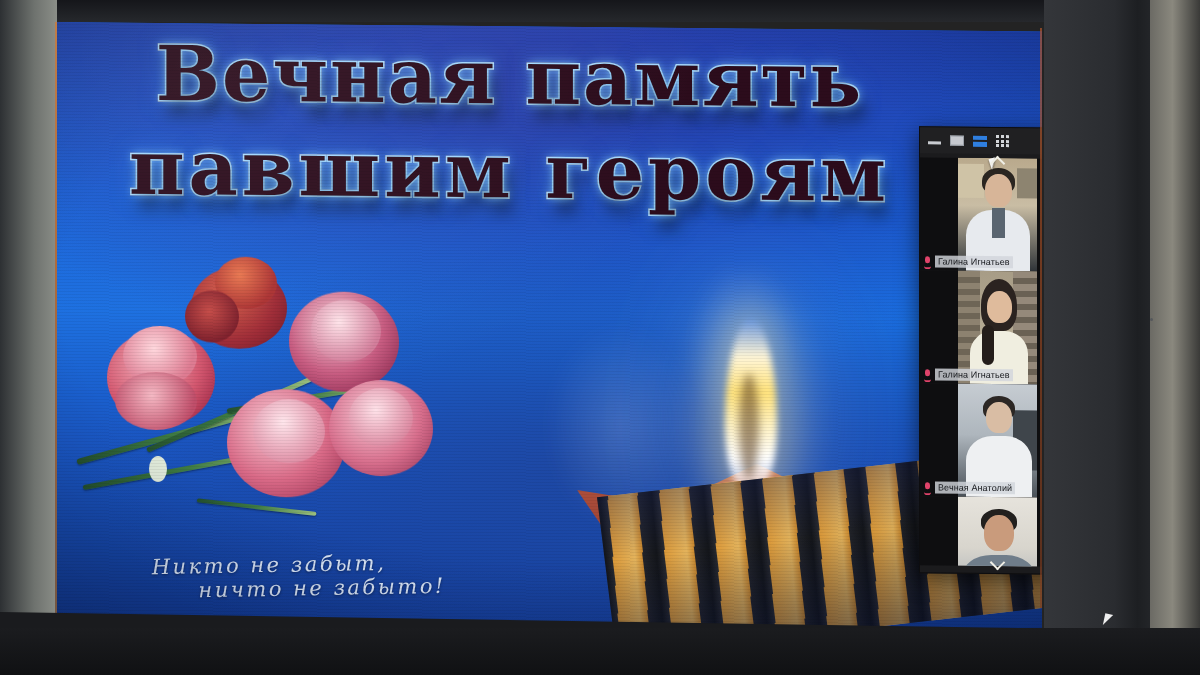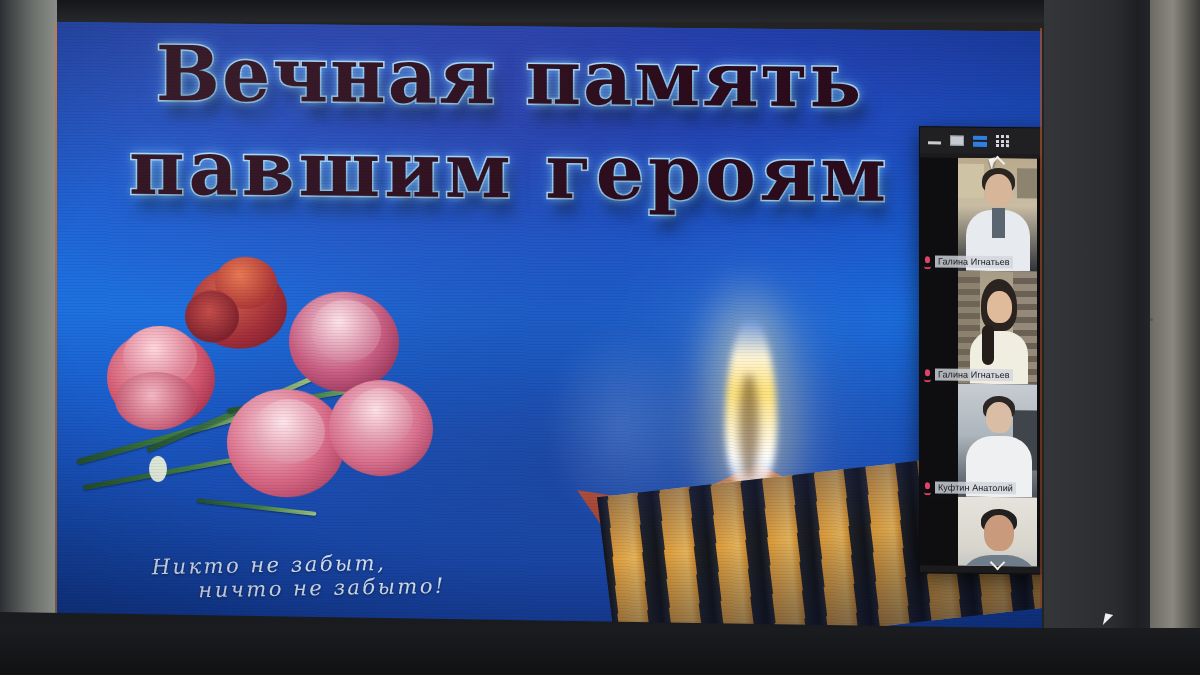--- a/index.html
+++ b/index.html
@@ -312,21 +312,21 @@
           <div class="tile-video" style="background:linear-gradient(180deg,#c6ccd2 0%,#aeb6bd 45%,#4a5158 100%);">
             <div class="room">
               <div style="position:absolute;right:0;top:26px;width:24px;height:60px;background:#3f454b;"></div>
               <div class="hair" style="left:25px;top:12px;width:32px;height:24px;background:#2c2724;"></div>
               <div class="face" style="left:28px;top:18px;width:26px;height:31px;background:#d9bda4;"></div>
               <div class="torso" style="left:8px;top:52px;width:66px;height:62px;background:#eef0f2;"></div>
             </div>
           </div>
           <div class="tile-name">
             <span class="mic-off"></span>
-            <span class="name-badge">Куфтин Анатолий</span>
+            <span class="name-badge">Вечная Анатолий</span>
           </div>
         </div>
 
         <div class="tile">
           <div class="tile-video" style="background:linear-gradient(180deg,#e6e3dc 0%,#d8d5cd 45%,#9aa3ad 100%);">
             <div class="room">
               <div class="hair" style="left:23px;top:12px;width:36px;height:24px;background:#22201e;"></div>
               <div class="face" style="left:26px;top:18px;width:30px;height:36px;background:#c99b7c;"></div>
               <div class="torso" style="left:4px;top:58px;width:74px;height:56px;background:#6f7d8a;"></div>
             </div>

